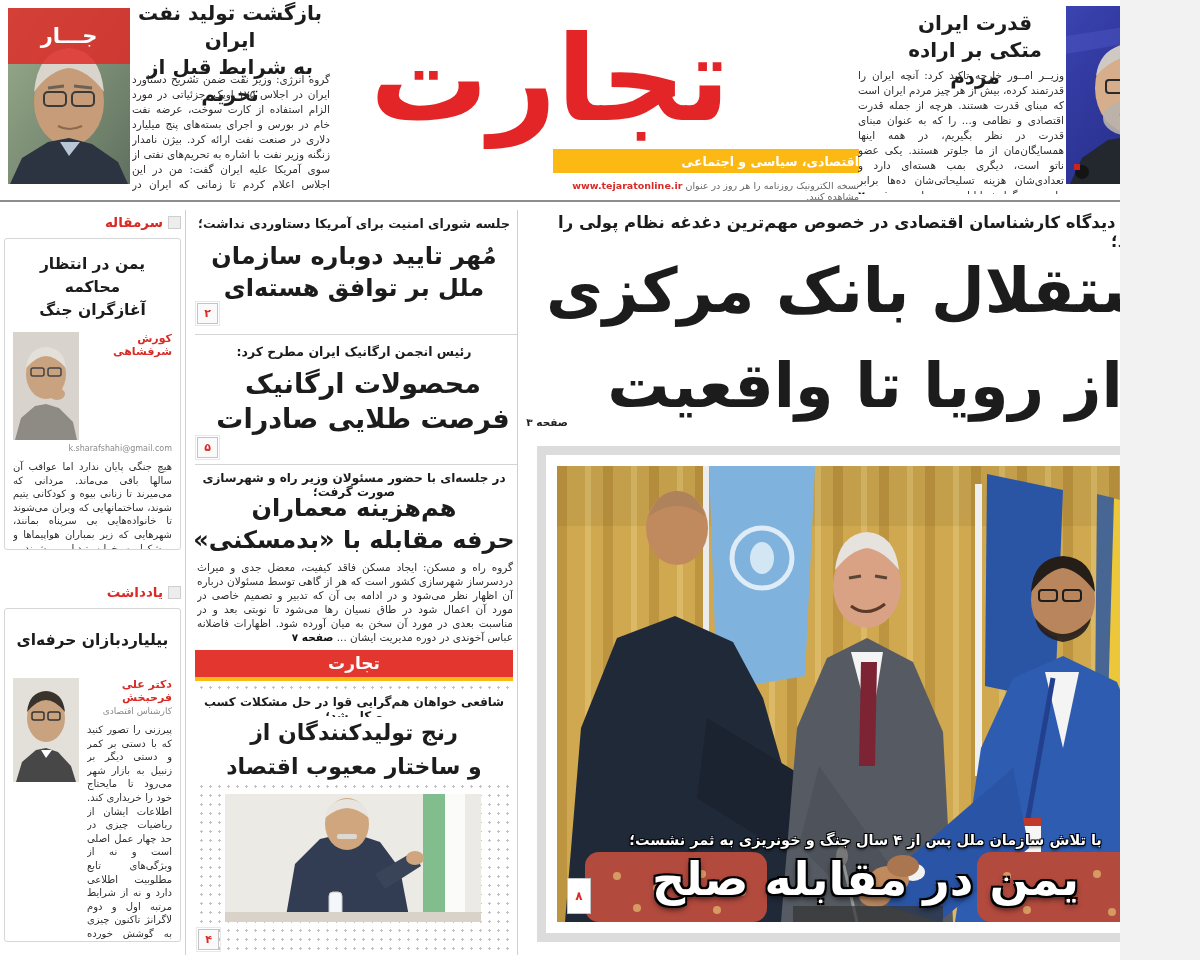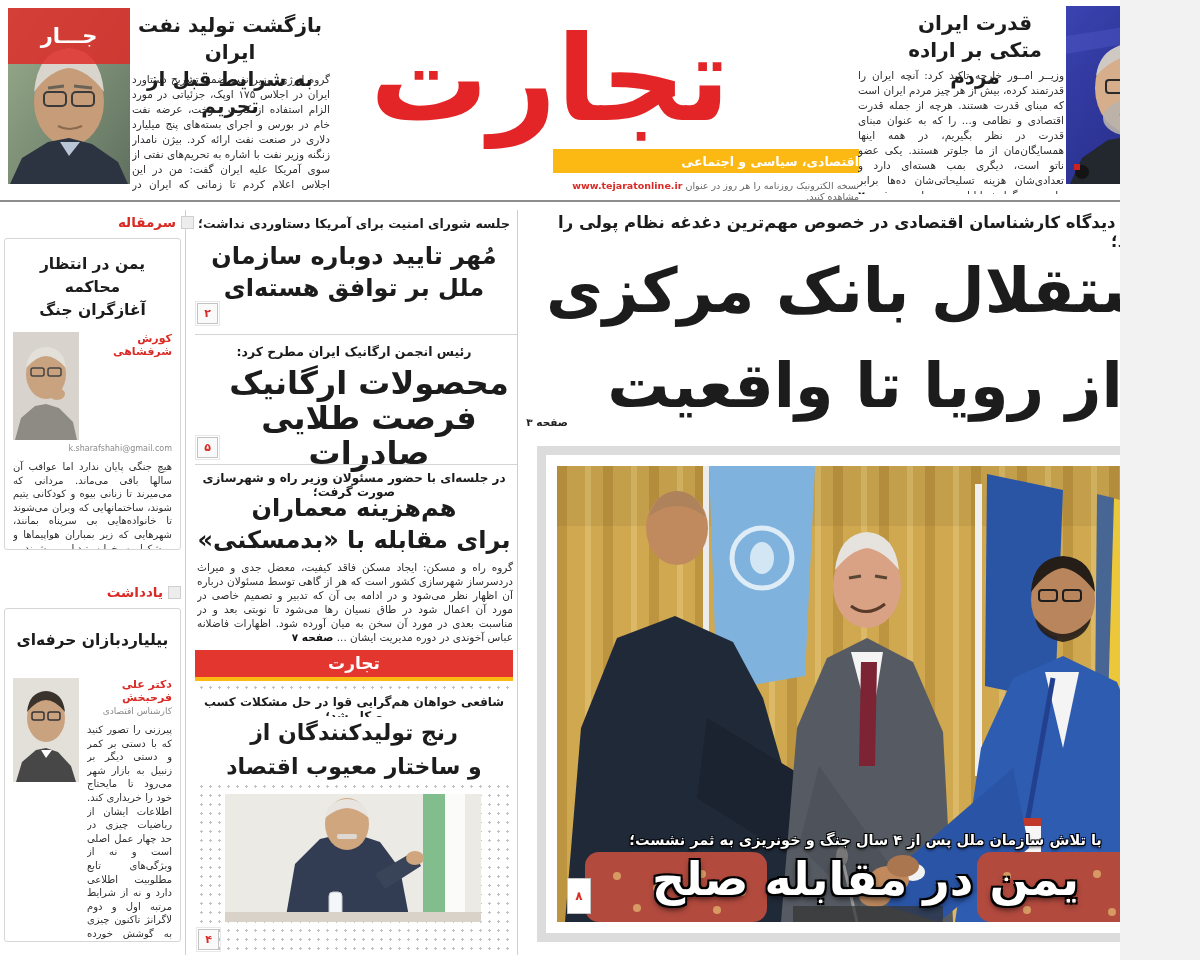--- a/index.html
+++ b/index.html
@@ -60,21 +60,21 @@
       <rect x="64" y="84" width="22" height="14" rx="4" fill="none" stroke="#3a3a3a" stroke-width="2"></rect>
       <path d="M40 80 L56 78 M66 78 L84 80" stroke="#6b6257" stroke-width="3"></path>
       <path d="M50 118 Q61 124 74 118" stroke="#8a6a4f" stroke-width="2" fill="none"></path>
       <path d="M2 176 L14 150 L40 134 L61 130 L84 136 L110 154 L120 176 Z" fill="#2c3442"></path>
       <path d="M52 134 L61 148 L72 134 Z" fill="#b9c6d6"></path>
     </svg>
     <div class="abs center" style="left:0;top:0;width:122px;height:56px;background:rgba(222,44,40,.85)">
       <span style="color:#fff;font-weight:bold;font-size:21px;line-height:56px">جـــار</span>
     </div>
   </div>
-  <div class="abs rtl center" style="left:130px;top:12px;width:200px">
+  <div class="abs rtl center" style="left:130px;top:0;width:200px">
     <div class="bold" style="font-size:20px;line-height:27px">بازگشت تولید نفت ایران</div>
     <div class="bold" style="font-size:20px;line-height:27px">به شرایط قبل از تحریم</div>
   </div>
   <div class="abs rtl just body-txt" style="left:132px;top:72px;width:198px;height:122px;overflow:hidden">
     <span>گروه انرژی: وزیر نفت ضمن تشریح دستاورد ایران در اجلاس ۱۷۵ اوپک، جزئیاتی در مورد الزام استفاده از کارت سوخت، عرضه نفت خام در بورس و اجرای بسته‌های پنج میلیارد دلاری در صنعت نفت ارائه کرد. بیژن نامدار زنگنه وزیر نفت با اشاره به تحریم‌های نفتی از سوی آمریکا علیه ایران گفت: من در این اجلاس اعلام کردم تا زمانی که ایران در شرایط تحریم به سر می‌برد باید ...</span>
     <span class="bold" style="color:#111">صفحه ۵</span>
   </div>
 
   <div class="abs" style="left:340px;top:-18px;width:420px;height:170px">
     <svg width="420" height="170" viewBox="0 0 420 170">
@@ -121,21 +121,21 @@
       <circle cx="16" cy="166" r="7" fill="#141414"></circle>
         <rect x="8" y="158" width="6" height="6" fill="#c22"></rect>
     </svg>
   </div>
 
   <div class="abs" style="left:0;top:200px;width:1200px;height:2px;background:#8d8d8d"></div>
 
   <div class="abs v-divider" style="left:185px;top:210px;height:745px"></div>
   <div class="abs v-divider" style="left:517px;top:210px;height:745px"></div>
 
-  <div class="abs section-label" style="left:17px;top:214px;width:177px">
+  <div class="abs section-label" style="left:4px;top:214px;width:177px">
     <span class="txt">سرمقاله</span>
     <span class="sq"></span>
   </div>
   <div class="abs colbox" style="left:4px;top:238px;width:177px;height:312px">
     <div class="rtl mini-title" style="margin-top:6px">
       <div>یمن در انتظار محاکمه</div>
       <div>آغازگران جنگ</div>
     </div>
     <div class="rtl" style="margin-top:10px">
       <div style="float:left;width:66px;height:108px;margin:0 8px 4px 0">
@@ -185,33 +185,33 @@
   <div class="abs rtl mid-head" style="left:193px;top:240px;width:322px">
     <div>مُهر تایید دوباره سازمان</div>
     <div>ملل بر توافق هسته‌ای</div>
   </div>
   <div class="abs pagebox" style="left:197px;top:303px">
     <span>۲</span>
   </div>
   <div class="abs h-divider" style="left:195px;top:334px;width:322px"></div>
 
   <div class="abs rtl mid-kicker" style="left:195px;top:344px;width:318px">رئیس انجمن ارگانیک ایران مطرح کرد:</div>
-  <div class="abs rtl mid-head" style="left:208px;top:366px;width:322px;font-size:32px;line-height:35px">
+  <div class="abs rtl mid-head" style="left:202px;top:366px;width:322px;font-size:27px;line-height:35px">
     <div>محصولات ارگانیک</div>
     <div>فرصت طلایی صادرات</div>
   </div>
   <div class="abs pagebox" style="left:197px;top:437px">
     <span>۵</span>
   </div>
   <div class="abs h-divider" style="left:195px;top:464px;width:322px"></div>
 
   <div class="abs rtl mid-kicker" style="left:195px;top:471px;width:318px;font-size:12px">در جلسه‌ای با حضور مسئولان وزیر راه و شهرسازی صورت گرفت؛</div>
   <div class="abs rtl mid-head" style="left:193px;top:492px;width:322px">
     <div>هم‌هزینه معماران</div>
-    <div>برای مقابله با «بدمسکنی»</div>
+    <div>حرفه مقابله با «بدمسکنی»</div>
   </div>
   <div class="abs rtl just" style="left:197px;top:560px;width:316px;height:84px;overflow:hidden;font-size:10.5px;line-height:14px;color:#2e2e2e">
     <span>گروه راه و مسکن: ایجاد مسکن فاقد کیفیت، معضل جدی و میراث دردسرساز شهرسازی کشور است که هر از گاهی توسط مسئولان درباره آن اظهار نظر می‌شود و در ادامه بی آن که تدبیر و تصمیم خاصی در مورد آن اعمال شود در طاق نسیان رها می‌شود تا نوبتی بعد و در مناسبت بعدی در مورد آن سخن به میان آورده شود. اظهارات فاضلانه عباس آخوندی در دوره مدیریت ایشان ...</span>
     <span class="bold" style="color:#111">صفحه ۷</span>
   </div>
 
   <div class="abs" style="left:195px;top:650px;width:318px;height:305px">
     <div style="height:27px;background:#e3362f;text-align:center">
       <span style="color:#fff;font-weight:bold;font-size:17px;line-height:27px">تجارت</span>
     </div>

